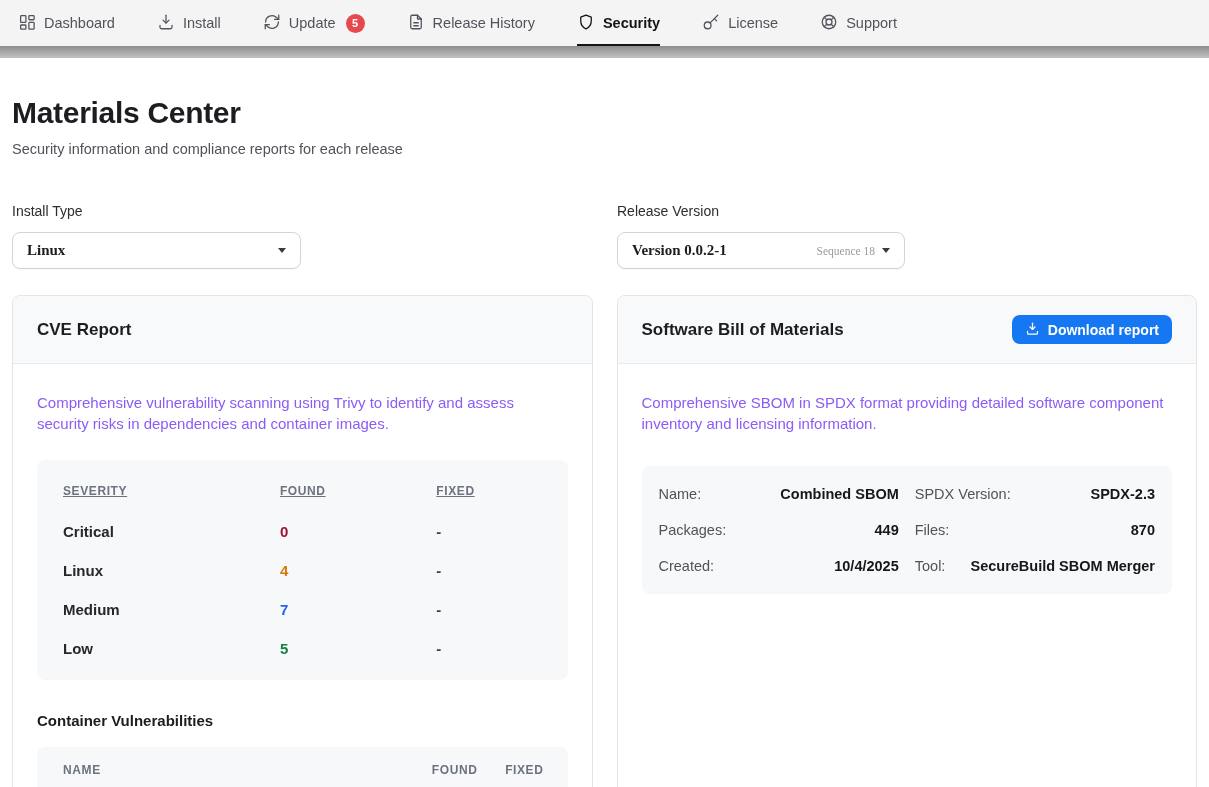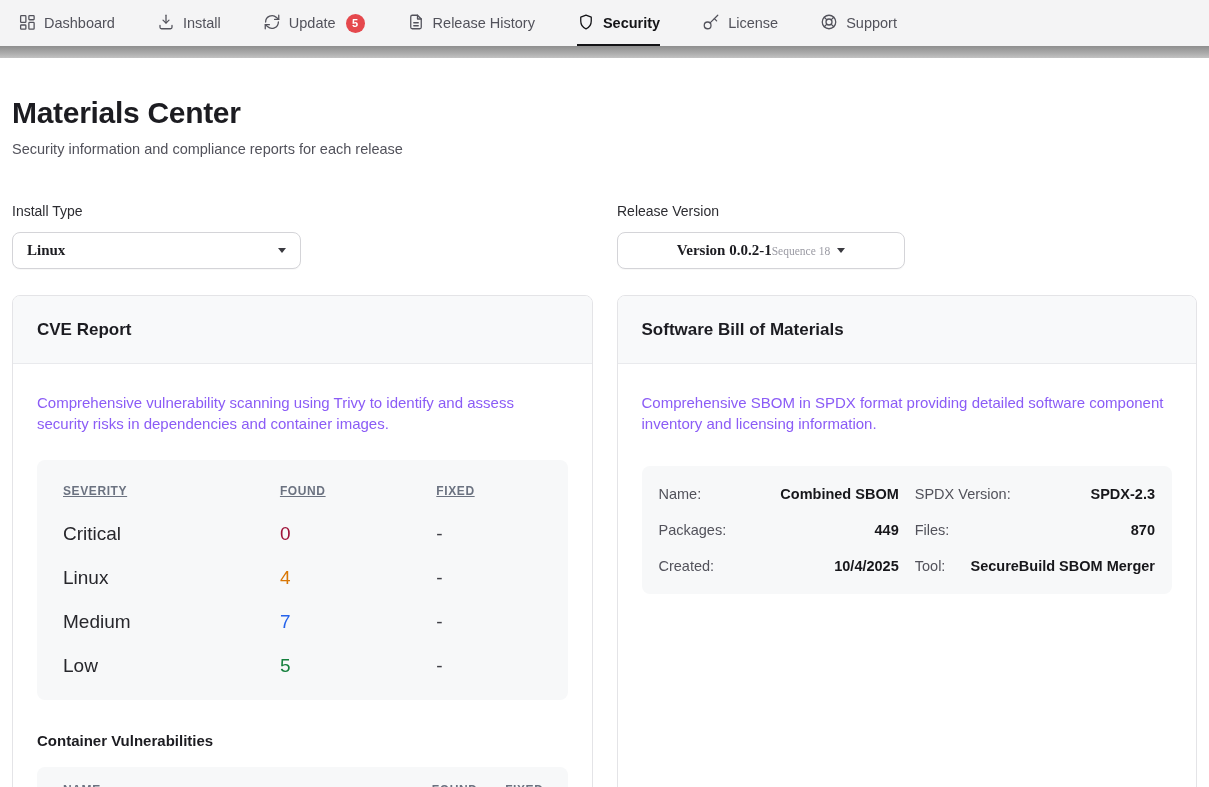--- a/index.html
+++ b/index.html
@@ -37,21 +37,21 @@
   
   .filters { display:flex; margin-top:46px; }
   .filter-col-left { width:605px; }
   .filter-label { font-size:14px; color:#2c2c31; margin-bottom:13px; }
   .select {
     height:37px; background:#fff; border:1px solid #d4d4d8; border-radius:8px;
     display:flex; align-items:center; justify-content:space-between;
     padding:0 14px; cursor:pointer; box-shadow:0 1px 1px rgba(0,0,0,.03);font-family:Liberation Serif, serif;
   }
   .select-install { width:289px; }
-  .select-release { width:288px;justify-content:center; }
+  .select-release { width:288px; }
   .select-value { font-size:15px; font-weight:700; color:#1c1c21; }
   .select-right { display:flex; align-items:center; gap:7px; }
   .select-seq { font-size:11.5px; color:#9a9aa3; }
   .caret {
     width:0; height:0; border-left:4.5px solid transparent;
     border-right:4.5px solid transparent; border-top:5.5px solid #3a3a40;
   }
 
   
   .cards { display:flex; gap:24px; margin-top:26px; align-items:stretch; }
@@ -63,21 +63,21 @@
     padding:0 24px; height:68px; display:flex; align-items:center; justify-content:space-between;
   }
   .card-title { font-size:17px; font-weight:600; color:#1c1c21; }
   .card-body { padding:28px 24px 24px; }
   .desc { font-size:15px; color:#8b5cf6; line-height:21px; max-width:530px; }
 
   
   .sev-table { margin-top:26px; background:#f7f8f9; border-radius:8px; padding:6px 0 12px; }
   .sev-row {
     display:grid; grid-template-columns:43% 31% 26%;
-    padding:11px 0 11px 26px; font-size:19px; align-items:center; color:#27272c;
+    padding:11px 0 11px 26px; font-size:15px; align-items:center; color:#27272c;font-weight:bold;
   }
   .sev-row.head {
     font-size:12px; color:#6b7280; font-weight:700; letter-spacing:.6px; padding-top:18px; padding-bottom:14px;text-decoration:underline;
   }
   .found-critical { color:#9f1239; }
   .found-high { color:#d97706; }
   .found-medium { color:#2563eb; }
   .found-low { color:#15803d; }
   .fixed-dash { color:#3f3f46; }
 
@@ -244,20 +244,28 @@
           <span>NAME</span>
           <span class="r">FOUND</span>
           <span class="r">FIXED</span>
         </div>
       </div>
     </section>
 
     <section class="card">
       <div class="card-header">
         <span class="card-title">Software Bill of Materials</span>
+        <button class="btn-download">
+          <span><svg viewBox="0 0 24 24">
+                <path d="M12 3.5v10"></path>
+                <path d="M8 9.5l4 4 4-4"></path>
+                <path d="M4 16.5v2.5a2 2 0 0 0 2 2h12a2 2 0 0 0 2-2v-2.5"></path>
+              </svg></span>
+          <span>Download report</span>
+        </button>
       </div>
       <div class="card-body">
         <p class="desc">Comprehensive SBOM in SPDX format providing detailed software component inventory and licensing information.</p>
 
         <div class="sbom-details">
           <div class="detail-row">
             <span class="detail-label">Name:</span>
             <span class="detail-value">Combined SBOM</span>
           </div>
           <div class="detail-row">

